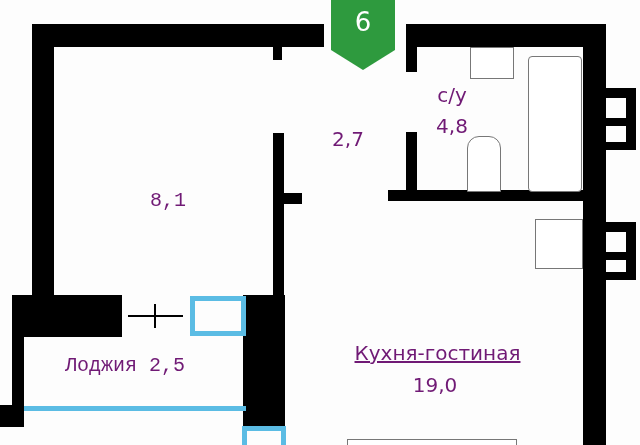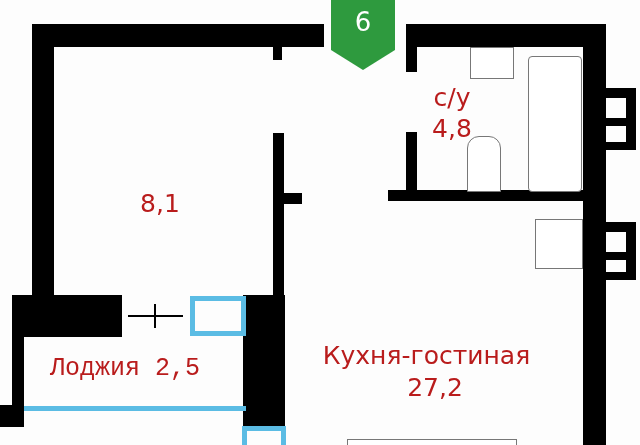--- a/index.html
+++ b/index.html
@@ -1,21 +1,21 @@
 <!DOCTYPE html>
 <html><head>
 <meta charset="utf-8">
 <style>
   html, body { margin: 0; padding: 0; }
   body { width: 640px; height: 445px; background: #fdfdfd; position: relative; overflow: hidden; font-family: "DejaVu Sans", sans-serif; }
   .plan { position: absolute; left: 0; top: 0; width: 640px; height: 445px; }
   .w { position: absolute; background: #000; }
   .blue { position: absolute; border: 5px solid #5bbce4; box-sizing: border-box; }
   .bline { position: absolute; background: #5bbce4; }
-  .lbl { position: absolute; color: #b91c1c; font-size: 25px; text-align: center; line-height: 1.12; }
+  .lbl { position: absolute; color: #701a75; font-size: 20px; text-align: center; line-height: 1.12; }
   .fix { position: absolute; border: 1.5px solid #777; box-sizing: border-box; background: #fff; }
   .badge { position: absolute; left: 331px; top: 0; width: 64px; height: 70px; }
 </style>
 </head>
 <body>
 
 <div class="plan">
 
   <div class="w" style="left:32px;top:24px;width:292px;height:23px;"></div>
   <div class="w" style="left:406px;top:24px;width:200px;height:23px;"></div>
@@ -53,19 +53,20 @@
   <div class="fix" style="left:467px;top:136px;width:34px;height:56px;border-radius:12px 12px 0 0;"></div>
   <div class="fix" style="left:535px;top:219px;width:48px;height:50px;"></div>
   <div class="w" style="left:347px;top:440px;width:55px;height:5px;"></div>
   <div class="fix" style="left:347px;top:439px;width:170px;height:8px;"></div>
 
   <svg class="badge" viewBox="0 0 64 70">
     <polygon points="0,0 64,0 64,50 32,70 0,50" fill="#2e9a3e"></polygon>
   </svg>
   <div class="lbl" style="left:331px;top:8px;width:64px;color:#fff;font-size:26px;">6</div>
 
-  <div class="lbl" style="left:90px;top:190px;width:140px;">8,1</div>
+  <div class="lbl" style="left:98px;top:190px;width:140px;font-family:Liberation Mono, monospace;">8,1</div>
+  <div class="lbl" style="left:318px;top:128px;width:60px;">2,7</div>
   <div class="lbl" style="left:422px;top:84px;width:60px;">с/у</div>
   <div class="lbl" style="left:422px;top:115px;width:60px;">4,8</div>
   <div class="lbl" style="left:30px;top:355px;width:190px;font-family:Liberation Mono, monospace;">Лоджия 2,5</div>
-  <div class="lbl" style="left:294px;top:342px;width:265px;">Кухня-гостиная</div>
-  <div class="lbl" style="left:380px;top:374px;width:110px;">27,2</div>
+  <div class="lbl" style="left:305px;top:342px;width:265px;text-decoration:underline;">Кухня-гостиная</div>
+  <div class="lbl" style="left:380px;top:374px;width:110px;">19,0</div>
 </div>
 
 </body></html>

